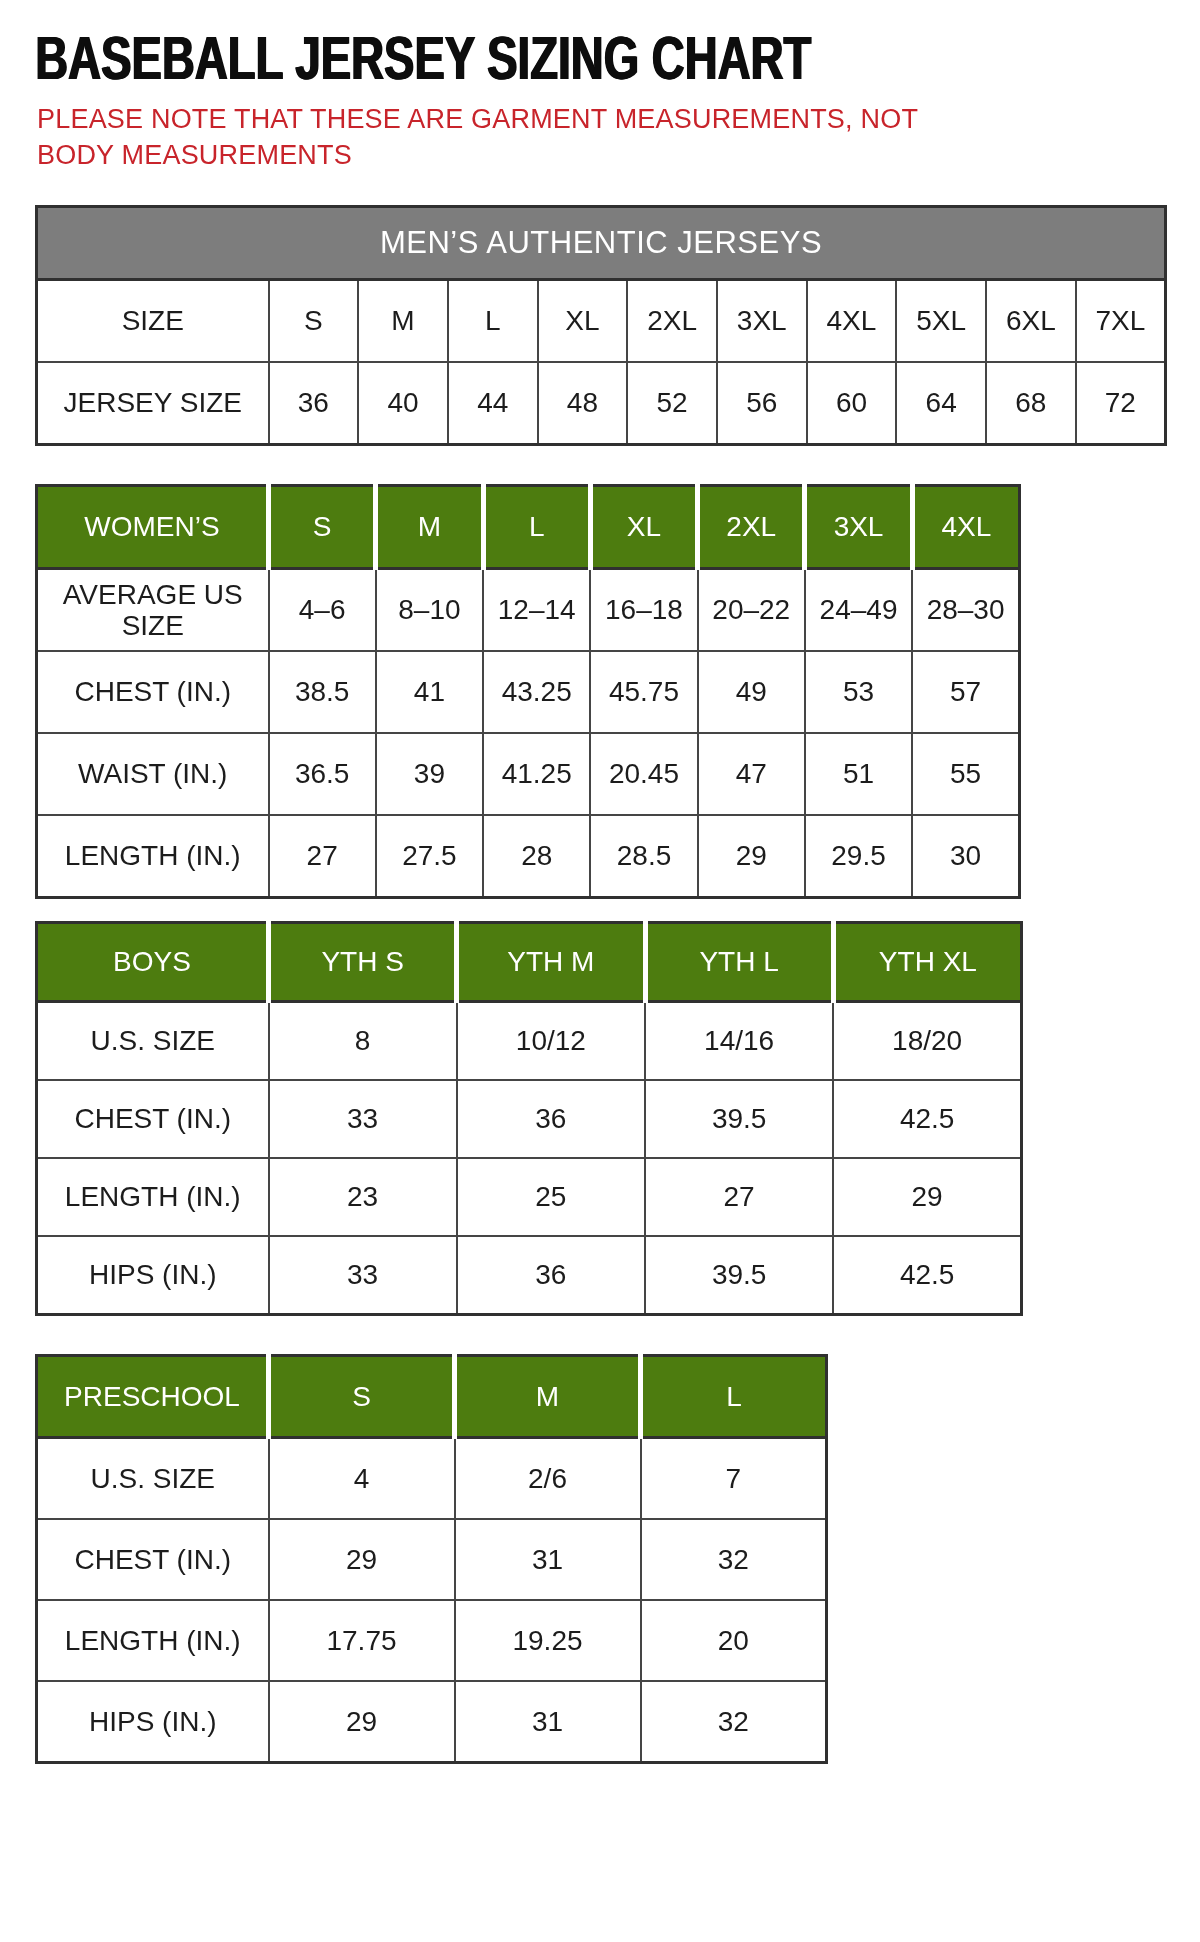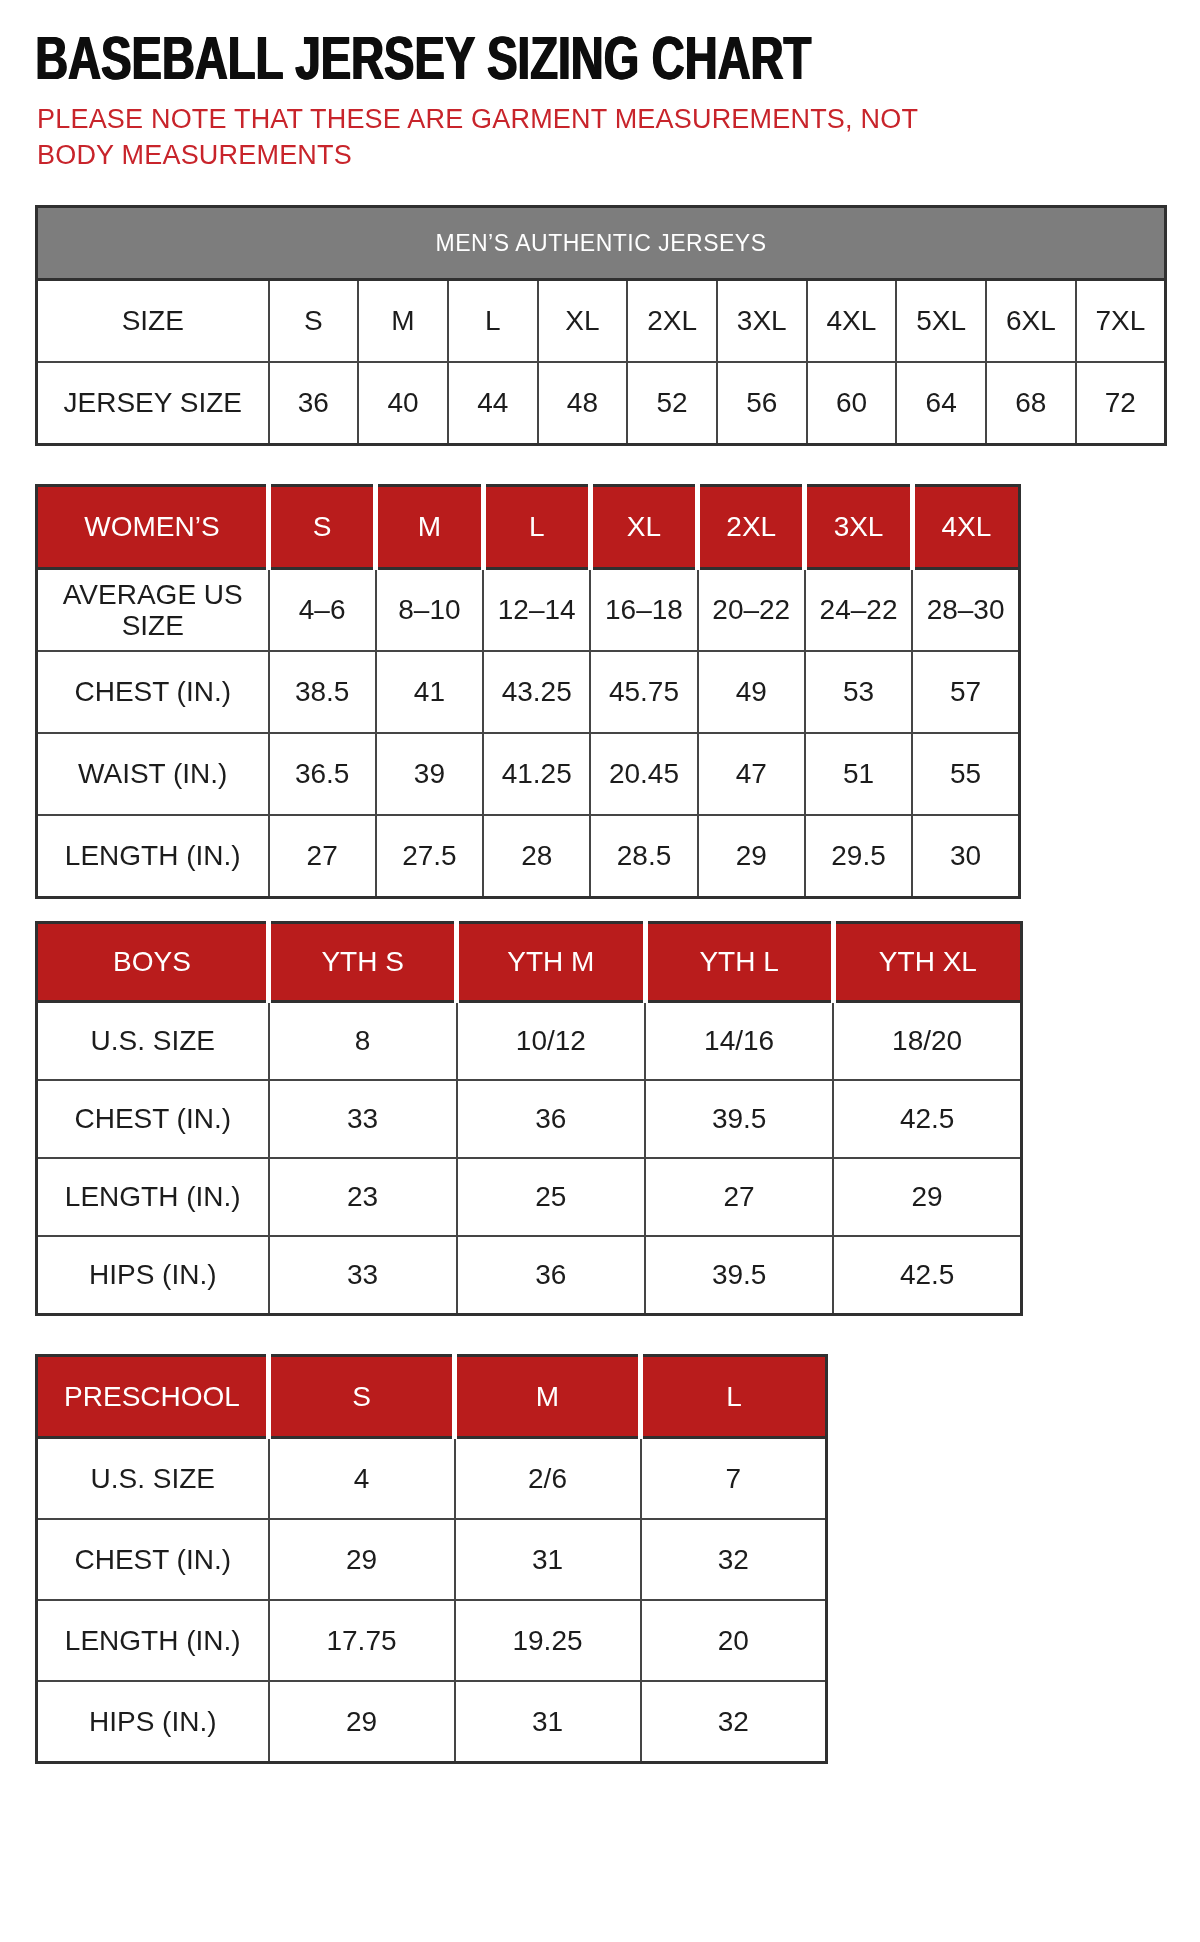--- a/index.html
+++ b/index.html
@@ -26,30 +26,30 @@
   
   table{border-collapse:collapse;table-layout:fixed;border:3px solid #303030;}
   td{
     border:2px solid #454545;text-align:center;vertical-align:middle;
     font-size:28px;color:#1c1c1c;height:80px;padding:0;background:#fff;
   }
   td.lab span{display:inline-block;max-width:195px;line-height:1.12;}
 
   
   tr.gray-hdr td{
-    background:#b91c1c;color:#ffffff;
+    background:#4d7c0f;color:#ffffff;
     border-top:3px solid #303030;border-bottom:3px solid #303030;
     border-left:5px solid #ffffff;border-right:5px solid #ffffff;
   }
   tr.gray-hdr td:first-child{border-left:3px solid #303030;}
   tr.gray-hdr td:last-child{border-right:3px solid #303030;}
 
   
   td.banner{
-    background:#7d7d7d;color:#ffffff;font-size:23px;height:70px;
+    background:#7d7d7d;color:#ffffff;font-size:31px;height:70px;
     border:3px solid #303030;letter-spacing:.5px;
   }
 
   
   .t-mens{width:1132px;margin-top:32px;}
   .t-womens{width:986px;margin-top:38px;}
   .t-boys{width:988px;margin-top:22px;}
   .t-preschool{width:793px;margin-top:38px;}
   col.c-lab{width:232px;}
   .t-boys td{height:76px;}
@@ -118,21 +118,21 @@
           <td>3XL</td>
           <td>4XL</td>
         </tr>
         <tr>
           <td class="lab"><span>AVERAGE US SIZE</span></td>
           <td>4–6</td>
           <td>8–10</td>
           <td>12–14</td>
           <td>16–18</td>
           <td>20–22</td>
-          <td>24–22</td>
+          <td>24–49</td>
           <td>28–30</td>
         </tr>
         <tr>
           <td class="lab"><span>CHEST (IN.)</span></td>
           <td>38.5</td>
           <td>41</td>
           <td>43.25</td>
           <td>45.75</td>
           <td>49</td>
           <td>53</td>

